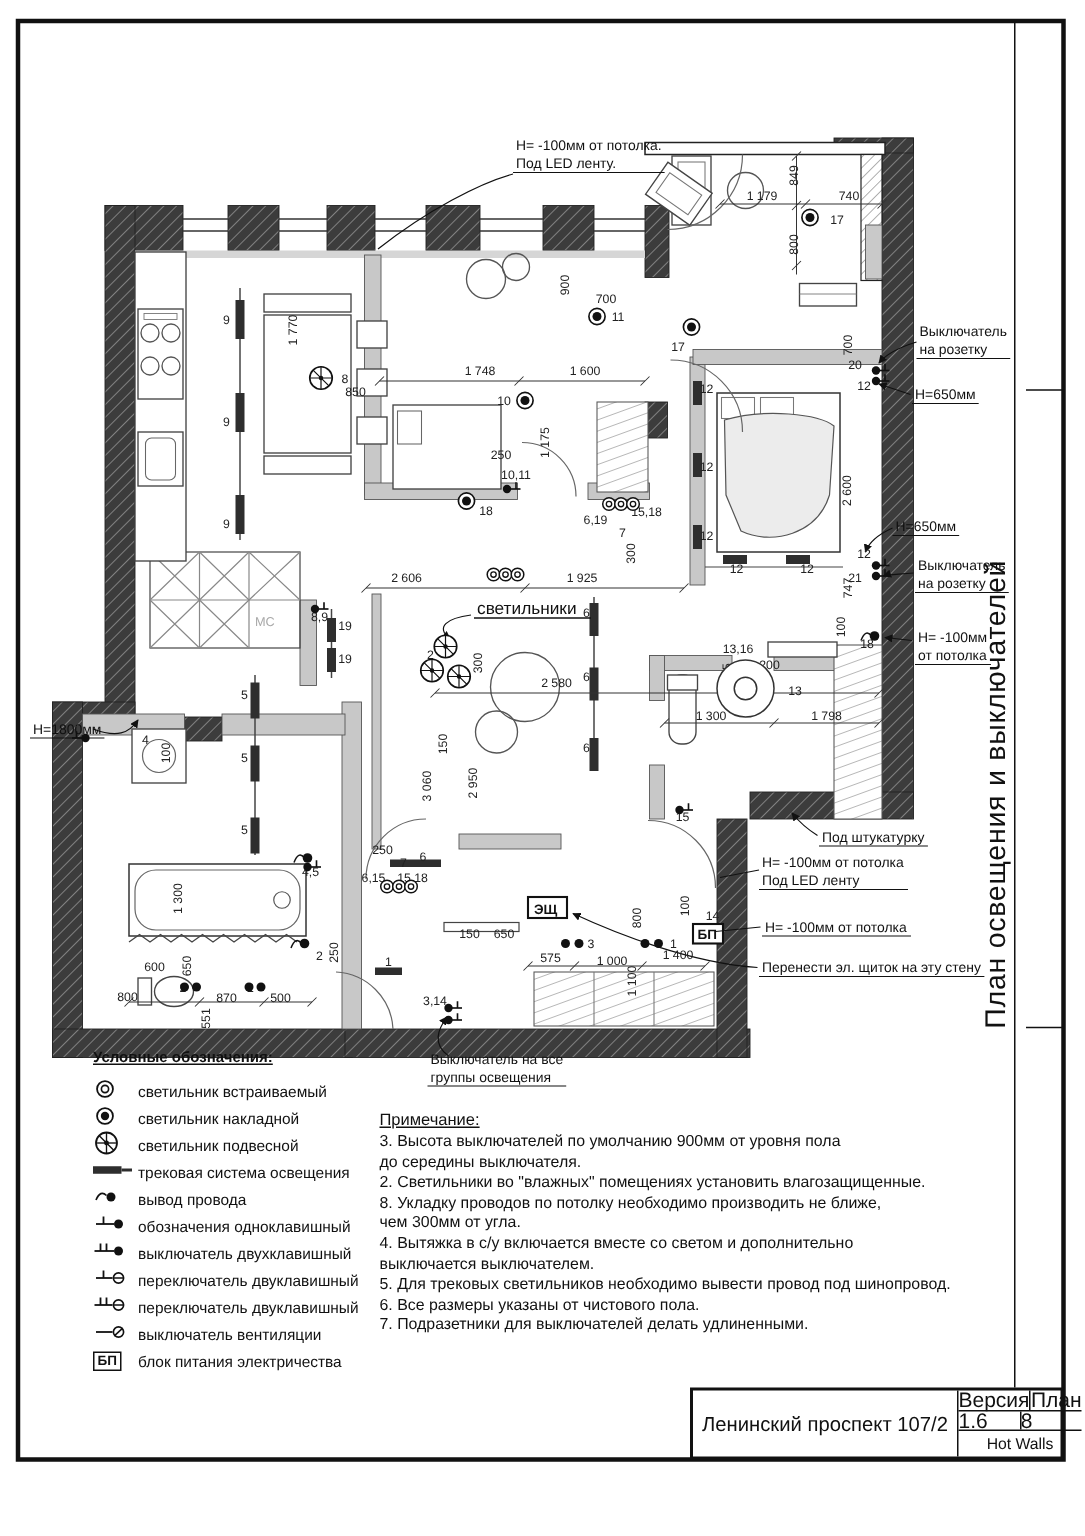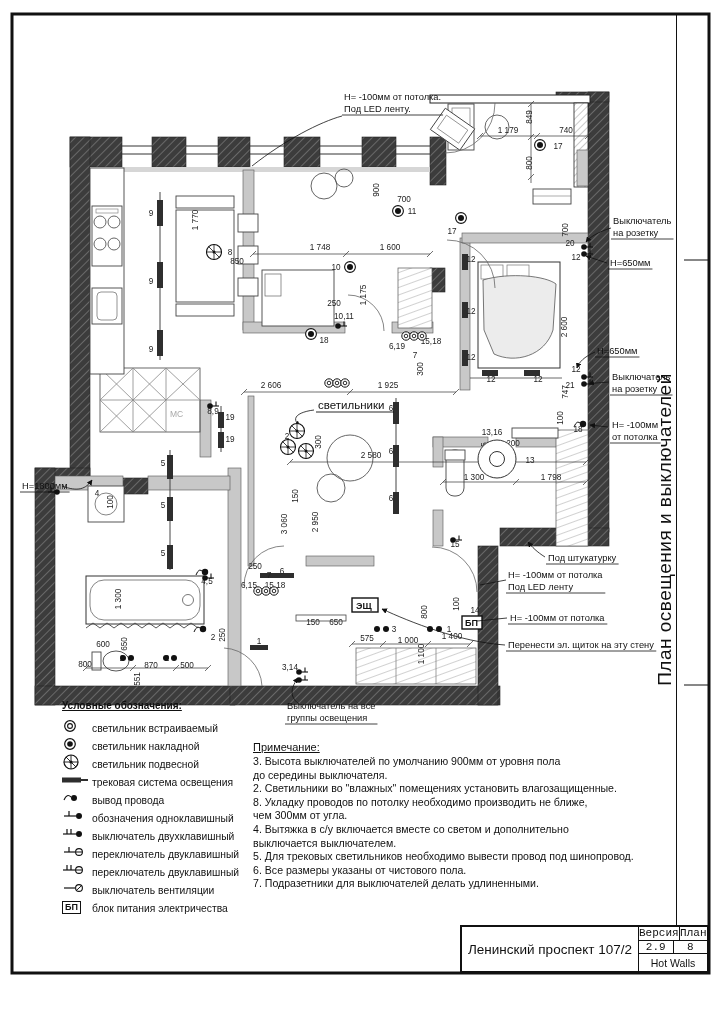--- a/index.html
+++ b/index.html
@@ -24,21 +24,21 @@
   .notes h3{font-size:11px;margin:0 0 2px 0;text-decoration:underline;font-weight:normal;}
   .notes div{font-size:10.6px;line-height:13.6px;}
   
   .tblock{position:absolute;left:460px;top:925px;width:249px;height:48px;
           border:2.4px solid #111;box-sizing:border-box;display:flex;}
   .tb-main{flex:0 0 176px;border-right:1.6px solid #111;display:flex;align-items:center;
            justify-content:center;font-size:13.5px;}
   .tb-right{flex:1;display:flex;flex-direction:column;}
   .tb-row1{display:flex;height:13px;border-bottom:1px solid #111;}
   .tb-row2{display:flex;height:12px;border-bottom:1px solid #111;}
-  .tb-row1 span,.tb-row2 span{flex:1;text-align:center;font-size:11px;line-height:12px;font-family:Liberation Mono, monospace;}
+  .tb-row1 span,.tb-row2 span{flex:1;text-align:left;font-size:14px;line-height:12px;}
   .tb-row1 span:first-child,.tb-row2 span:first-child{border-right:1px solid #111;}
   .tb-row3{flex:1;display:flex;align-items:center;justify-content:center;font-size:10.5px;}
   
   .vstrip{position:absolute;left:676px;top:14px;width:33px;height:911px;
           border-left:1.6px solid #111;}
   .vtitle{position:absolute;left:654px;top:0px;width:1024px;height:0;
           transform:rotate(-90deg) translateX(-985px);transform-origin:0 0;}
   .vtitle span{display:inline-block;width:911px;text-align:center;font-size:19px;
                letter-spacing:.5px;}
 </style>
@@ -763,21 +763,21 @@
 
 
 <div class="tblock">
   <div class="tb-main">Ленинский проспект 107/2</div>
   <div class="tb-right">
     <div class="tb-row1">
       <span>Версия</span>
       <span>План</span>
     </div>
     <div class="tb-row2">
-      <span>2.9</span>
+      <span>1.6</span>
       <span>8</span>
     </div>
     <div class="tb-row3">Hot Walls</div>
   </div>
 </div>
 
 
 <div class="vstrip"></div>
 <div class="vtitle">
   <span>План освещения и выключателей</span>

